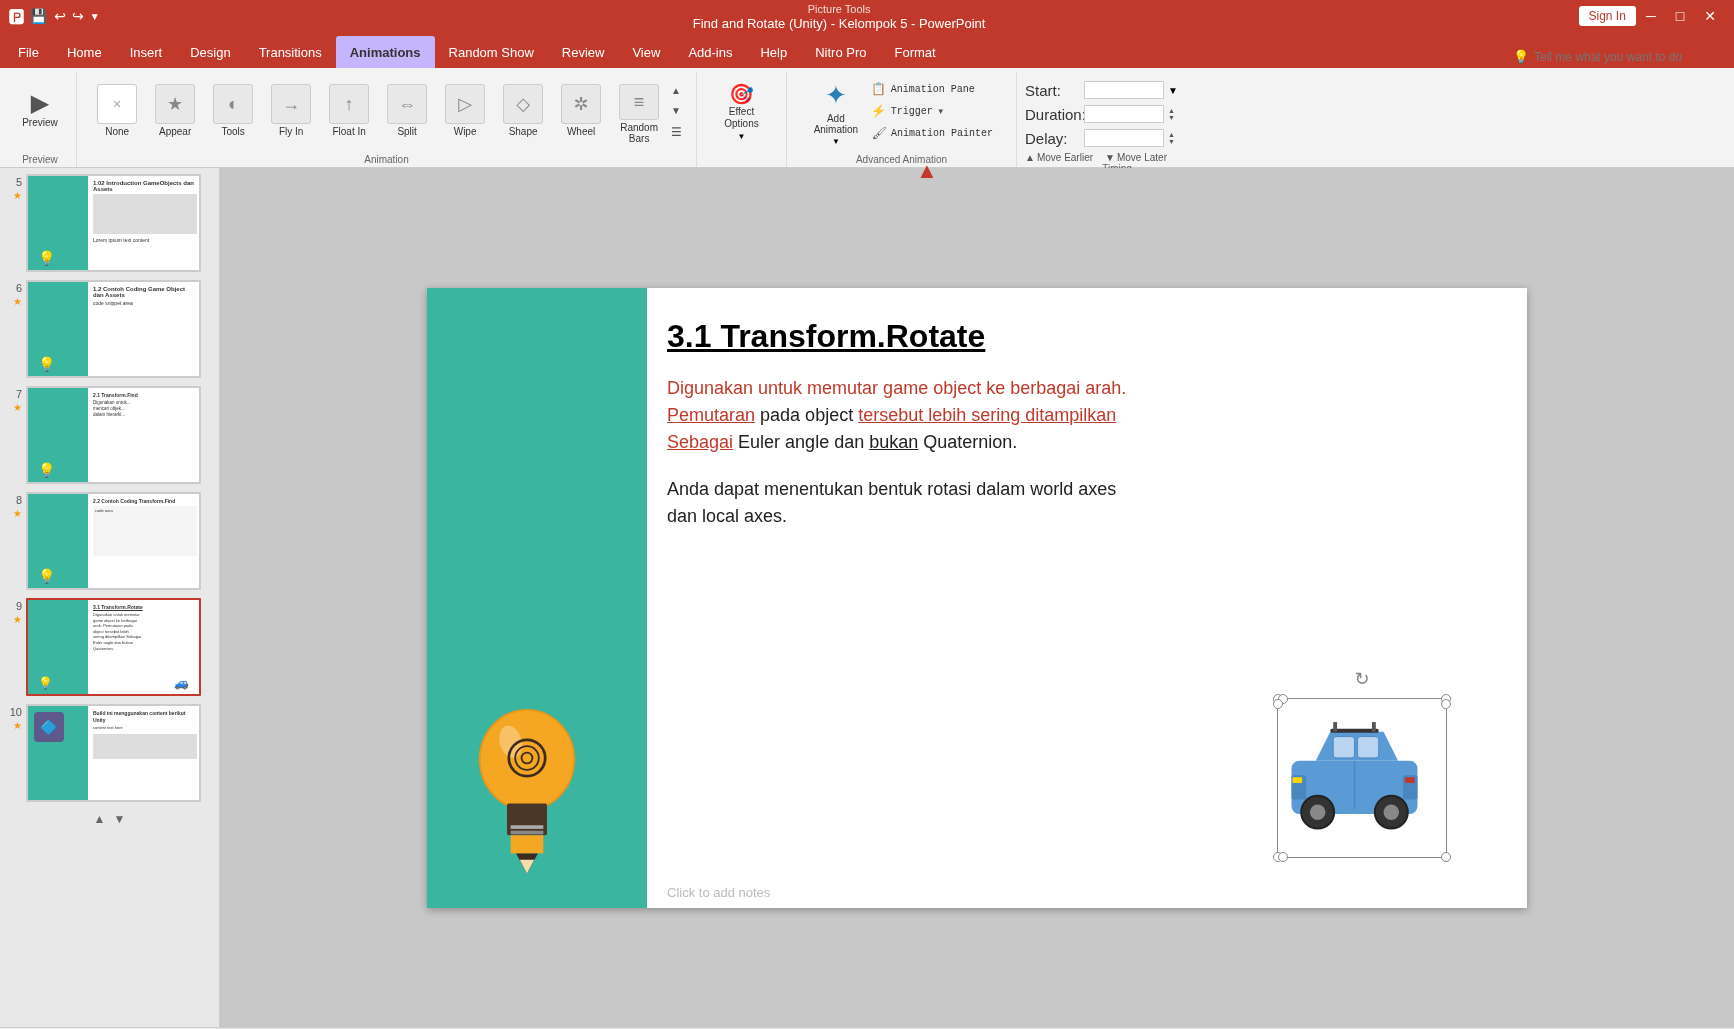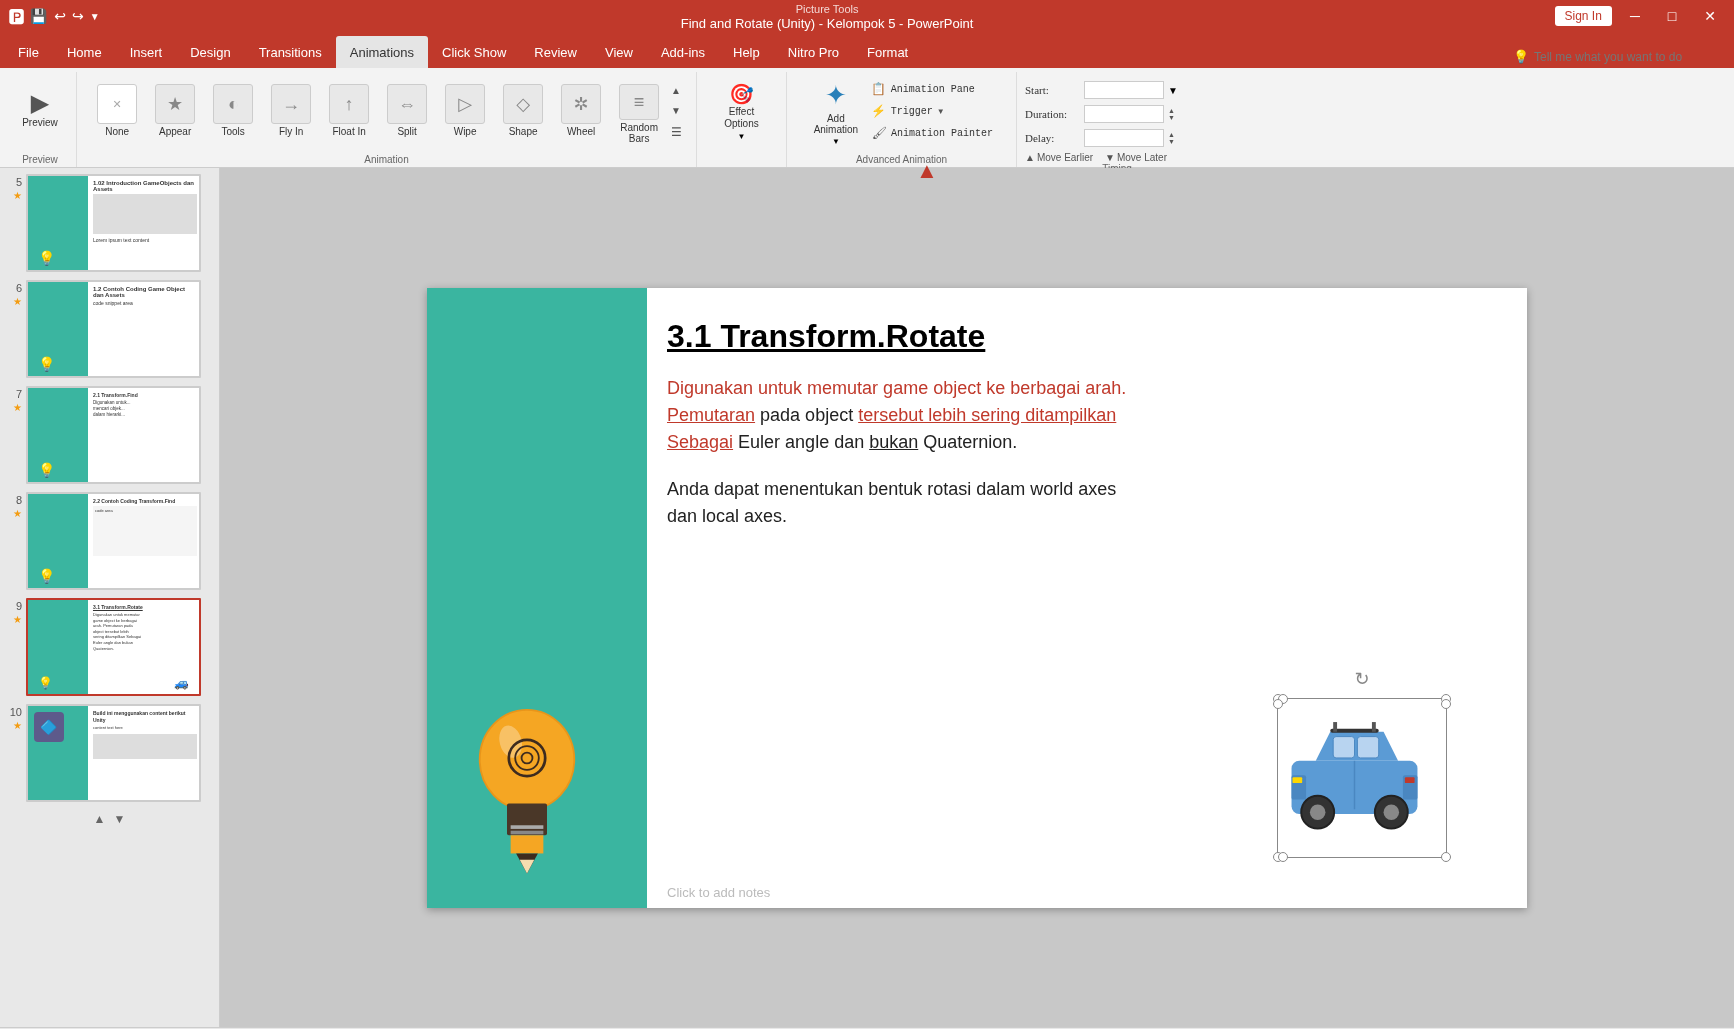--- a/index.html
+++ b/index.html
@@ -10,21 +10,21 @@
       background: #c0392b;
       height: 32px;
       display: flex;
       align-items: center;
       justify-content: space-between;
       padding: 0 8px;
       color: white;
     }
     #titlebar .left { display: flex; align-items: center; gap: 6px; }
     #titlebar .center { flex: 1; text-align: center; font-size: 13px; color: white; }
-    #titlebar .right { display: flex; align-items: center; gap: 8px; }
+    #titlebar .right { display: flex; align-items: center; gap: 0; }
     .sign-in-btn { background: white; color: #c0392b; border: none; padding: 3px 10px; border-radius: 3px; font-size: 12px; cursor: pointer; }
     .win-btn { color: white; font-size: 14px; padding: 2px 10px; }
 
     
     #ribbon-tabs {
       background: #c0392b;
       height: 36px;
       display: flex;
       align-items: flex-end;
       padding-left: 4px;
@@ -32,21 +32,21 @@
     .ribbon-tab {
       padding: 6px 14px;
       color: white;
       font-size: 13px;
       cursor: pointer;
       border-radius: 3px 3px 0 0;
       height: 32px;
       display: flex;
       align-items: center;
     }
-    .ribbon-tab.active { background: #e5e5e5; color: #333; }
+    .ribbon-tab.active { background: #c4b5fd; color: #333; font-weight: bold; }
 
     
     #ribbon {
       background: #f3f3f3;
       border-bottom: 1px solid #ccc;
       height: 100px;
       display: flex;
       align-items: stretch;
       padding: 4px 0 0 4px;
     }
@@ -169,21 +169,21 @@
       flex-direction: column;
       padding: 4px 8px;
       min-width: 180px;
     }
     .timing-row {
       display: flex;
       align-items: center;
       gap: 4px;
       height: 20px;
     }
-    .timing-label { font-size: 11px; color: #333; width: 55px; font-family: Liberation Serif, serif; }
+    .timing-label { font-size: 15px; color: #333; width: 55px; }
     .timing-input {
       border: 1px solid #ccc;
       background: white;
       width: 80px;
       height: 18px;
       font-size: 11px;
       padding: 0 2px;
     }
     .timing-arrows { display: flex; flex-direction: column; }
     .timing-arrow { font-size: 7px; cursor: pointer; line-height: 1; color: #555; }
@@ -381,21 +381,21 @@
   </div>
 </div>
 
 <div id="ribbon-tabs">
   <div class="ribbon-tab">File</div>
   <div class="ribbon-tab">Home</div>
   <div class="ribbon-tab">Insert</div>
   <div class="ribbon-tab">Design</div>
   <div class="ribbon-tab">Transitions</div>
   <div class="ribbon-tab active">Animations</div>
-  <div class="ribbon-tab">Click Show</div>
+  <div class="ribbon-tab">Random Show</div>
   <div class="ribbon-tab">Review</div>
   <div class="ribbon-tab">View</div>
   <div class="ribbon-tab">Add-ins</div>
   <div class="ribbon-tab">Help</div>
   <div class="ribbon-tab">Nitro Pro</div>
   <div class="ribbon-tab">Format</div>
   <div style="margin-left:auto; display:flex; align-items:center; padding-bottom:4px;">
     <span style="color:#d4ac00;font-size:13px;margin-right:4px;">💡</span>
     <input type="text" placeholder="Tell me what you want to do" style="border: none; background: transparent; color: white; font-size: 12px; width: 200px; outline: none;">
   </div>

